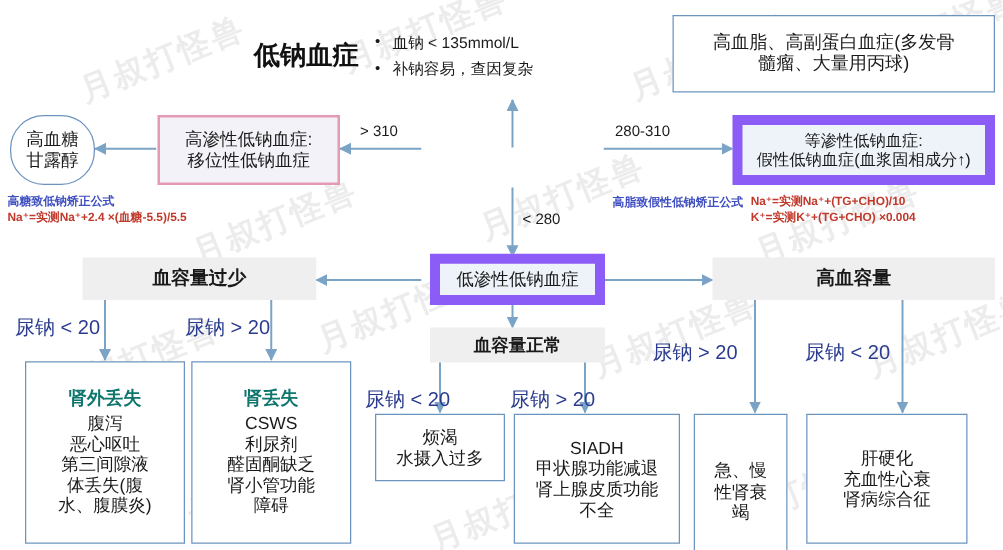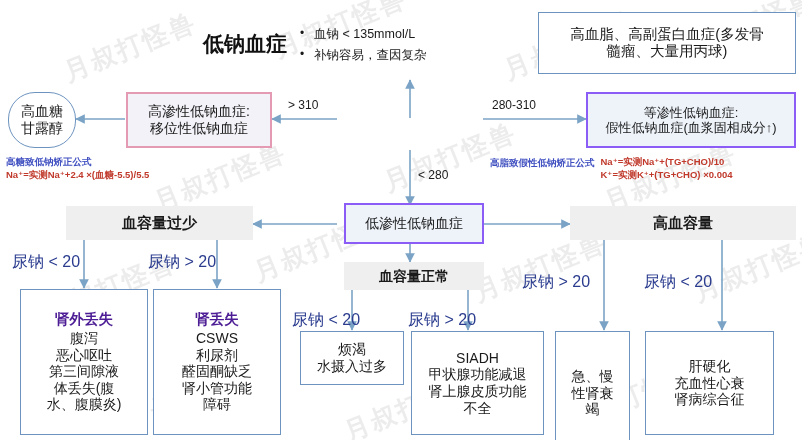--- a/index.html
+++ b/index.html
@@ -51,34 +51,34 @@
   
   .bx-blue {
     border: 1px solid #6d94bf;
     background: #ffffff;
   }
   .bx-pink {
     border: 2px solid #e59ab4;
     background: #f3f2f8;
   }
   .bx-pinkw {
-    border: 2px solid #8b5cf6;
+    border: 8px solid #8b5cf6;
     background: #eef3fa;
   }
   .bx-grey {
     border: none;
     background: #d9d9d9;
   }
   .bx-band {
     border: none;
     background: #efefef;
   }
 
   .t-black { color: #1a1a1a; }
-  .t-blue  { color: #4c1d95; font-weight: bold; }
+  .t-blue  { color: #0f766e; font-weight: bold; }
 
   
   #title {
     position: absolute;
     left: 150px;
     top: 30px;
     width: 190px;
     text-align: center;
     font-size: 21px;
     font-weight: bold;

